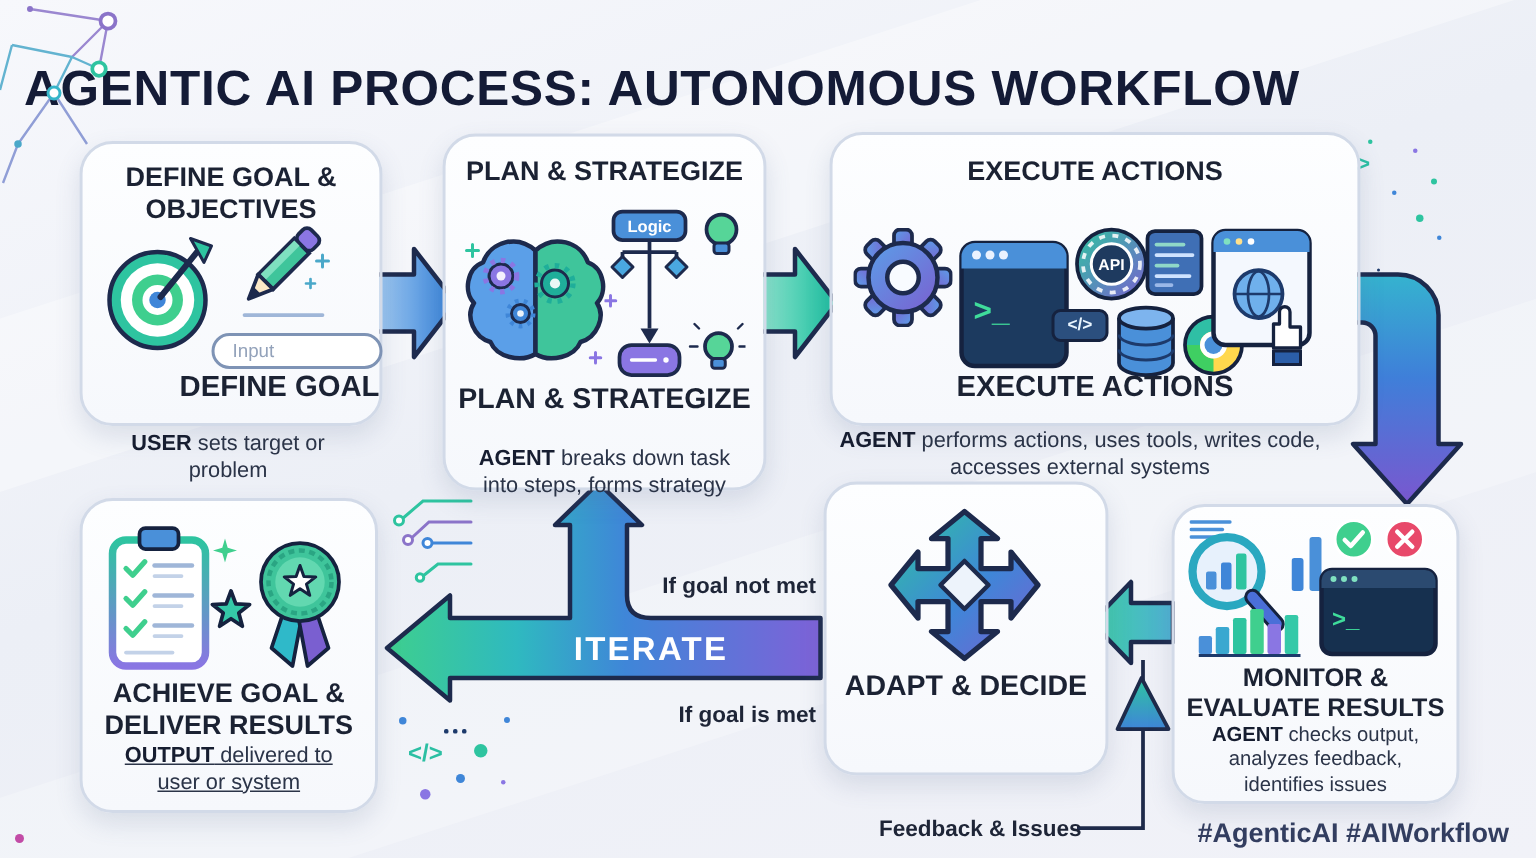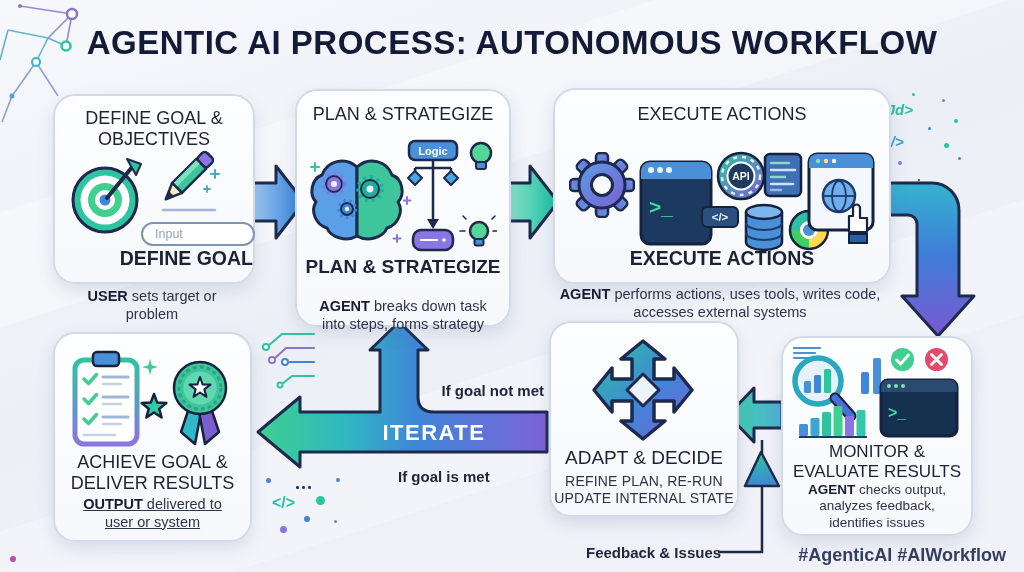--- a/index.html
+++ b/index.html
@@ -1,25 +1,25 @@
 <!DOCTYPE html>
 <html><head>
 <meta charset="utf-8">
 <style>
   html,body{margin:0;padding:0;background:#dfe3ee;}
   .canvas{position:relative;width:1024px;height:572px;overflow:hidden;
     font-family:"Liberation Sans",sans-serif;
     background:linear-gradient(160deg,#f7f8fc 0%,#eceff6 45%,#f1f2f8 100%);}
   .abs{position:absolute;}
   .stripe{position:absolute;width:1500px;height:110px;background:#ffffff;opacity:.35;transform:rotate(-18deg);}
-  h1.title{position:absolute;left:0;right:0;top:24px;margin:0;text-align:center;
+  h1.title{position:absolute;left:0;right:0;top:24px;margin:16px;text-align:left;
     font-size:33px;font-weight:bold;letter-spacing:.5px;color:#141b36;}
   .box{position:absolute;background:linear-gradient(180deg,#fdfeff,#f6f8fc);
     border:2px solid #d2dae8;border-radius:22px;box-shadow:0 7px 16px rgba(90,105,140,.16);}
-  .box-title{position:absolute;left:0;right:0;text-align:center;font-weight:normal;color:#1b2233;line-height:1.18;}
+  .box-title{position:absolute;left:0;right:0;text-align:center;font-weight:bold;color:#1b2233;line-height:1.18;}
   .box-sub{position:absolute;left:0;right:0;text-align:center;font-weight:bold;color:#1b2233;}
   .desc{position:absolute;text-align:center;color:#2b3448;line-height:1.22;}
   .desc b{color:#161d30;}
   .chip{position:absolute;background:#ffffff;border:2px solid #7e93b5;border-radius:12px;
     color:#93a2ba;font-size:12.5px;line-height:20px;padding-left:12px;}
   .codebadge{position:absolute;background:#2b4f7e;border:2px solid #15223f;border-radius:6px;
     color:#eaf6ff;font-size:11.5px;font-weight:bold;text-align:center;line-height:18px;}
   .lbl{position:absolute;font-weight:bold;color:#1e2537;font-size:15px;}
   .iterate-lbl{position:absolute;color:#ffffff;font-size:22px;font-weight:bold;letter-spacing:1.5px;text-align:center;}
   .hash{position:absolute;right:18px;top:545px;font-size:18px;font-weight:bold;color:#333e60;}
@@ -153,21 +153,21 @@
         <linearGradient id="a6" x1="0" y1="0" x2="0" y2="1">
           <stop offset="0" stop-color="#2ec4a0"></stop>
           <stop offset="1" stop-color="#3f86d8"></stop>
         </linearGradient>
       </defs>
     <polyline points="178,122 222,122 222,10" fill="none" stroke="#1e2a4a" stroke-width="2.5"></polyline>
     <polygon points="221,22 205,56 239,56" fill="url(#a6)" stroke="#1e2a4a" stroke-width="2.5" stroke-linejoin="round"></polygon>
   </svg>
 
   <div class="lbl" style="left:398px;top:382px;width:146px;text-align:right;">If goal not met</div>
-  <div class="lbl" style="left:398px;top:468px;width:146px;text-align:left;">If goal is met</div>
+  <div class="lbl" style="left:398px;top:468px;width:146px;text-align:right;">If goal is met</div>
   <div class="lbl" style="left:586px;top:544px;">Feedback &amp; Issues</div>
   <div class="hash">#AgenticAI #AIWorkflow</div>
 
   <div class="box" style="left:53px;top:94px;width:198px;height:186px;">
     <div class="box-title" style="top:12px;font-size:18px;">DEFINE GOAL &amp; OBJECTIVES</div>
     <svg class="abs" style="left:12px;top:60px;" width="78" height="80" viewBox="0 0 78 80">
       <circle cx="38" cy="44" r="32" fill="#2ec4a0" stroke="#1d2a4d" stroke-width="3"></circle>
       <circle cx="38" cy="44" r="24.5" fill="#fff"></circle>
       <circle cx="38" cy="44" r="17" fill="#3fcf8e"></circle>
       <circle cx="38" cy="44" r="10" fill="#fff"></circle>
@@ -234,21 +234,21 @@
         <path d="M63 82 l-3 -3 M89 82 l3 -3 M62 94 h-5 M90 94 h5" stroke="#1d2a4d" stroke-width="1.6" stroke-linecap="round"></path>
       </g>
       <path d="M4 60 v7 M.5 63.5 h7" stroke="#8a76e3" stroke-width="2" stroke-linecap="round"></path>
     </svg>
     <div class="box-sub" style="top:165px;font-size:19px;">PLAN &amp; STRATEGIZE</div>
     <div class="desc" style="left:0;right:0;top:192px;font-size:14.5px;">
       <div style="max-width:192px;margin:15px auto;"><b>AGENT</b><span> breaks down task into steps, forms strategy</span></div>
     </div>
   </div>
 
-  <div class="box" style="left:553px;top:88px;width:334px;height:192px;">
+  <div class="box" style="left:553px;top:88px;width:334px;height:192px;padding-left:16px;">
     <div class="box-title" style="top:14px;font-size:18px;">EXECUTE ACTIONS</div>
     <svg class="abs" style="left:14px;top:62px;" width="66" height="66" viewBox="0 0 66 66">
       <defs>
           <linearGradient id="gG" x1="0" y1="0" x2="1" y2="1">
             <stop offset="0" stop-color="#5b9fe8"></stop>
             <stop offset="1" stop-color="#7a5fd0"></stop>
           </linearGradient>
         </defs>
       <g transform="translate(33,33)">
         <g fill="url(#gG)" stroke="#1d2a4d" stroke-width="2.5">
@@ -391,24 +391,20 @@
           <linearGradient id="adG" x1="0" y1="0" x2="1" y2="1">
             <stop offset="0" stop-color="#2ec4a0"></stop>
             <stop offset=".55" stop-color="#3f86d8"></stop>
             <stop offset="1" stop-color="#7a5fd0"></stop>
           </linearGradient>
         </defs>
       <path d="M55 6 L77 24 L66 24 L66 44 L86 44 L86 33 L104 55 L86 77 L86 66 L66 66 L66 86 L77 86 L55 104 L33 86 L44 86 L44 66 L24 66 L24 77 L6 55 L24 33 L24 44 L44 44 L44 24 L33 24 Z" fill="url(#adG)" stroke="#1d2a4d" stroke-width="3.5" stroke-linejoin="round"></path>
       <polygon points="55,39 71,55 55,71 39,55" fill="#edf3fb" stroke="#1d2a4d" stroke-width="3" stroke-linejoin="round"></polygon>
     </svg>
     <div class="box-title" style="top:124px;font-size:19px;">ADAPT &amp; DECIDE</div>
-    <div class="desc" style="left:0;right:0;top:150px;font-size:14px;letter-spacing:.2px;">
-      <div>REFINE PLAN, RE-RUN</div>
-      <div>UPDATE INTERNAL STATE</div>
-    </div>
   </div>
 
   <div class="box" style="left:53px;top:332px;width:195px;height:206px;">
     <svg class="abs" style="left:16px;top:16px;" width="72" height="100" viewBox="0 0 72 100">
       <defs>
           <linearGradient id="cbG" x1="0" y1="0" x2="0" y2="1">
             <stop offset="0" stop-color="#2ec4a0"></stop>
             <stop offset="1" stop-color="#8a76e3"></stop>
           </linearGradient>
         </defs>

